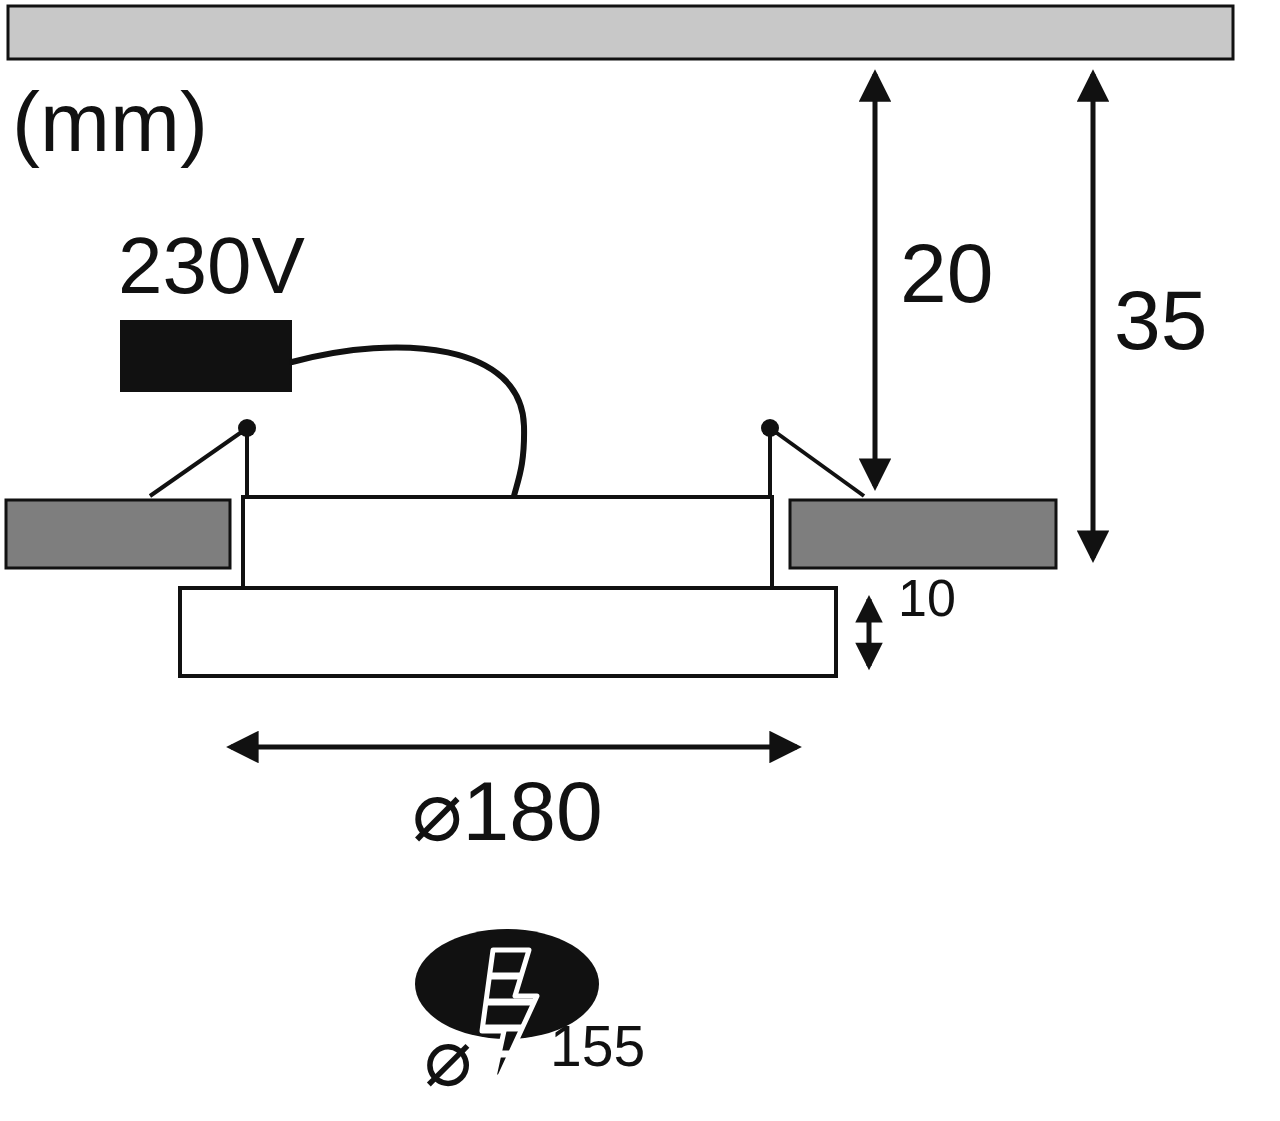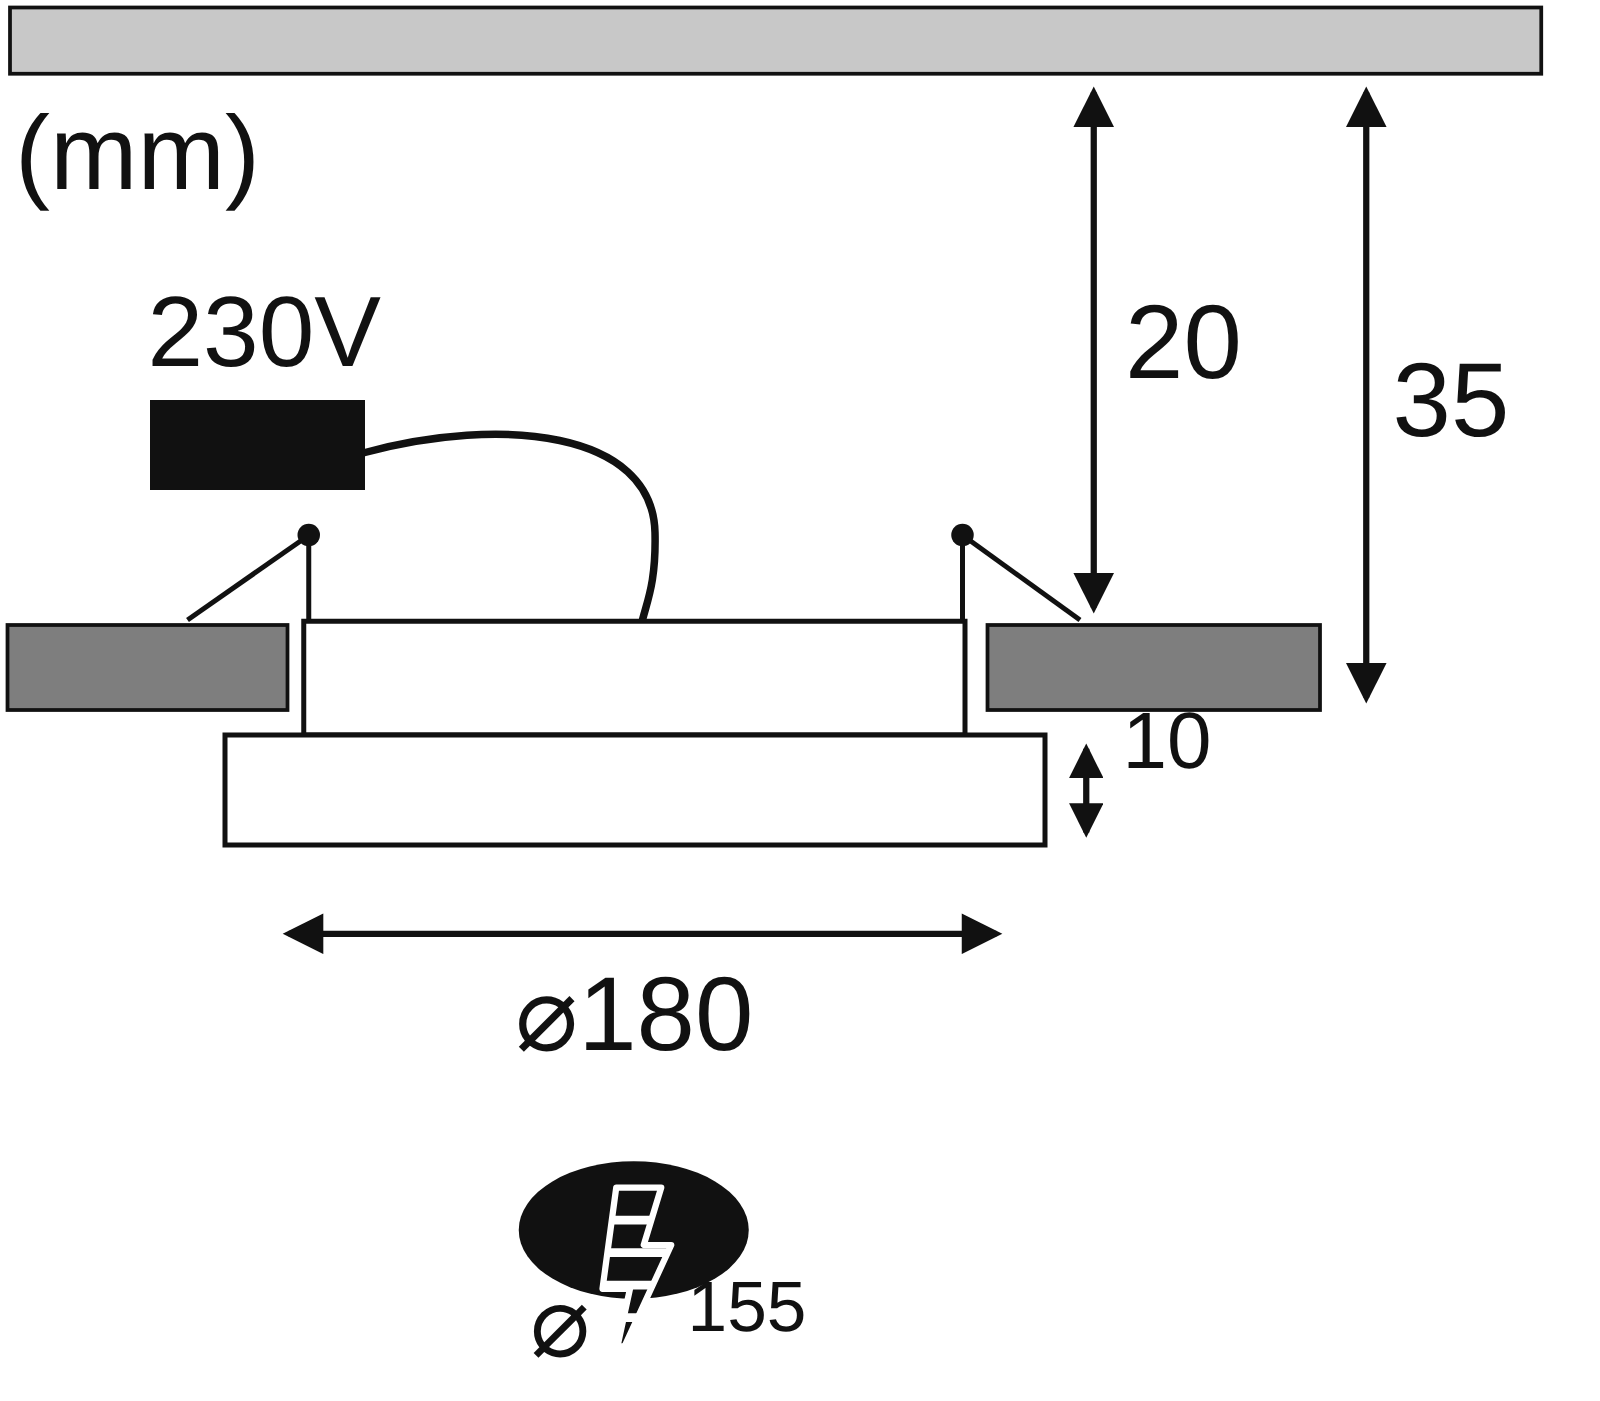--- a/index.html
+++ b/index.html
@@ -17,21 +17,21 @@
   }
   .stage > svg{position:absolute;left:0;top:0;}
   .label{
     position:absolute;font-weight:400;line-height:1;
     white-space:nowrap;color:var(--ink);letter-spacing:0;
   }
   #lbl-mm   {left:12px;   top:80px;   font-size:84px;}
   #lbl-230v {left:118px;  top:226px;  font-size:80px;}
   #lbl-20   {left:900px;  top:231px;  font-size:84px;text-align:right;}
   #lbl-35   {left:1114px; top:261px;  font-size:84px;margin-top:17px;}
-  #lbl-10   {left:898px;  top:560px;  font-size:64px;}
+  #lbl-10   {left:898px;  top:572px;  font-size:52px;}
   #lbl-d180 {left:412px;  top:769px;  font-size:84px;text-align:center;}
   #lbl-dia  {left:424px;  top:1018px; font-size:80px;}
   #lbl-155  {left:550px;  top:1018px; font-size:57px;}
 </style>
 </head>
 <body>
 
 <div class="stage">
 
   <svg width="1280" height="1121" viewBox="0 0 1280 1121">

